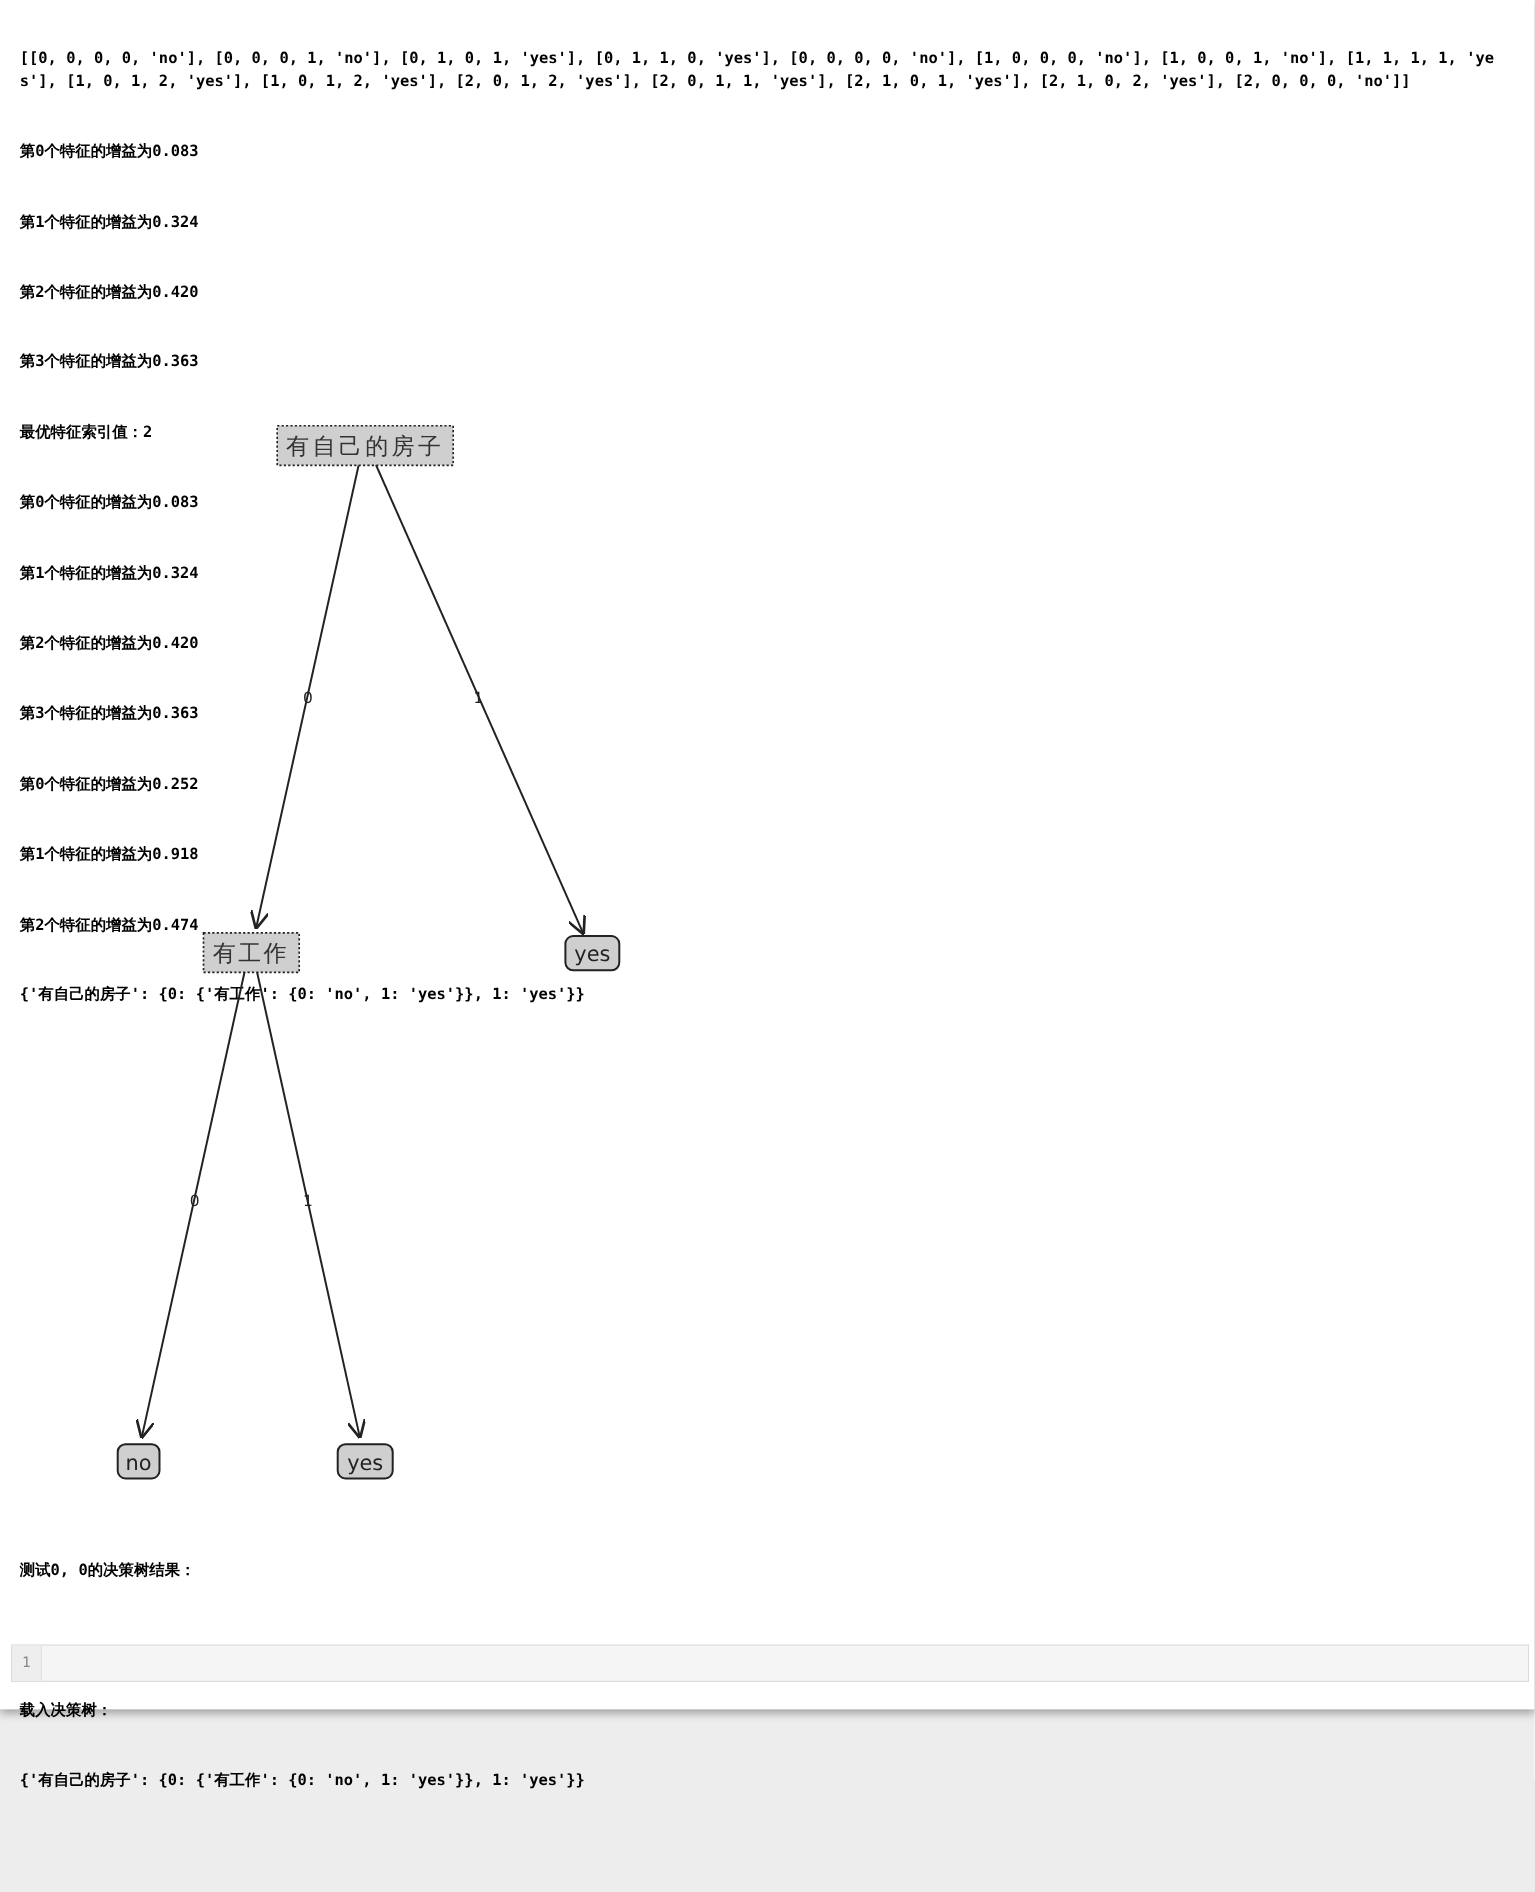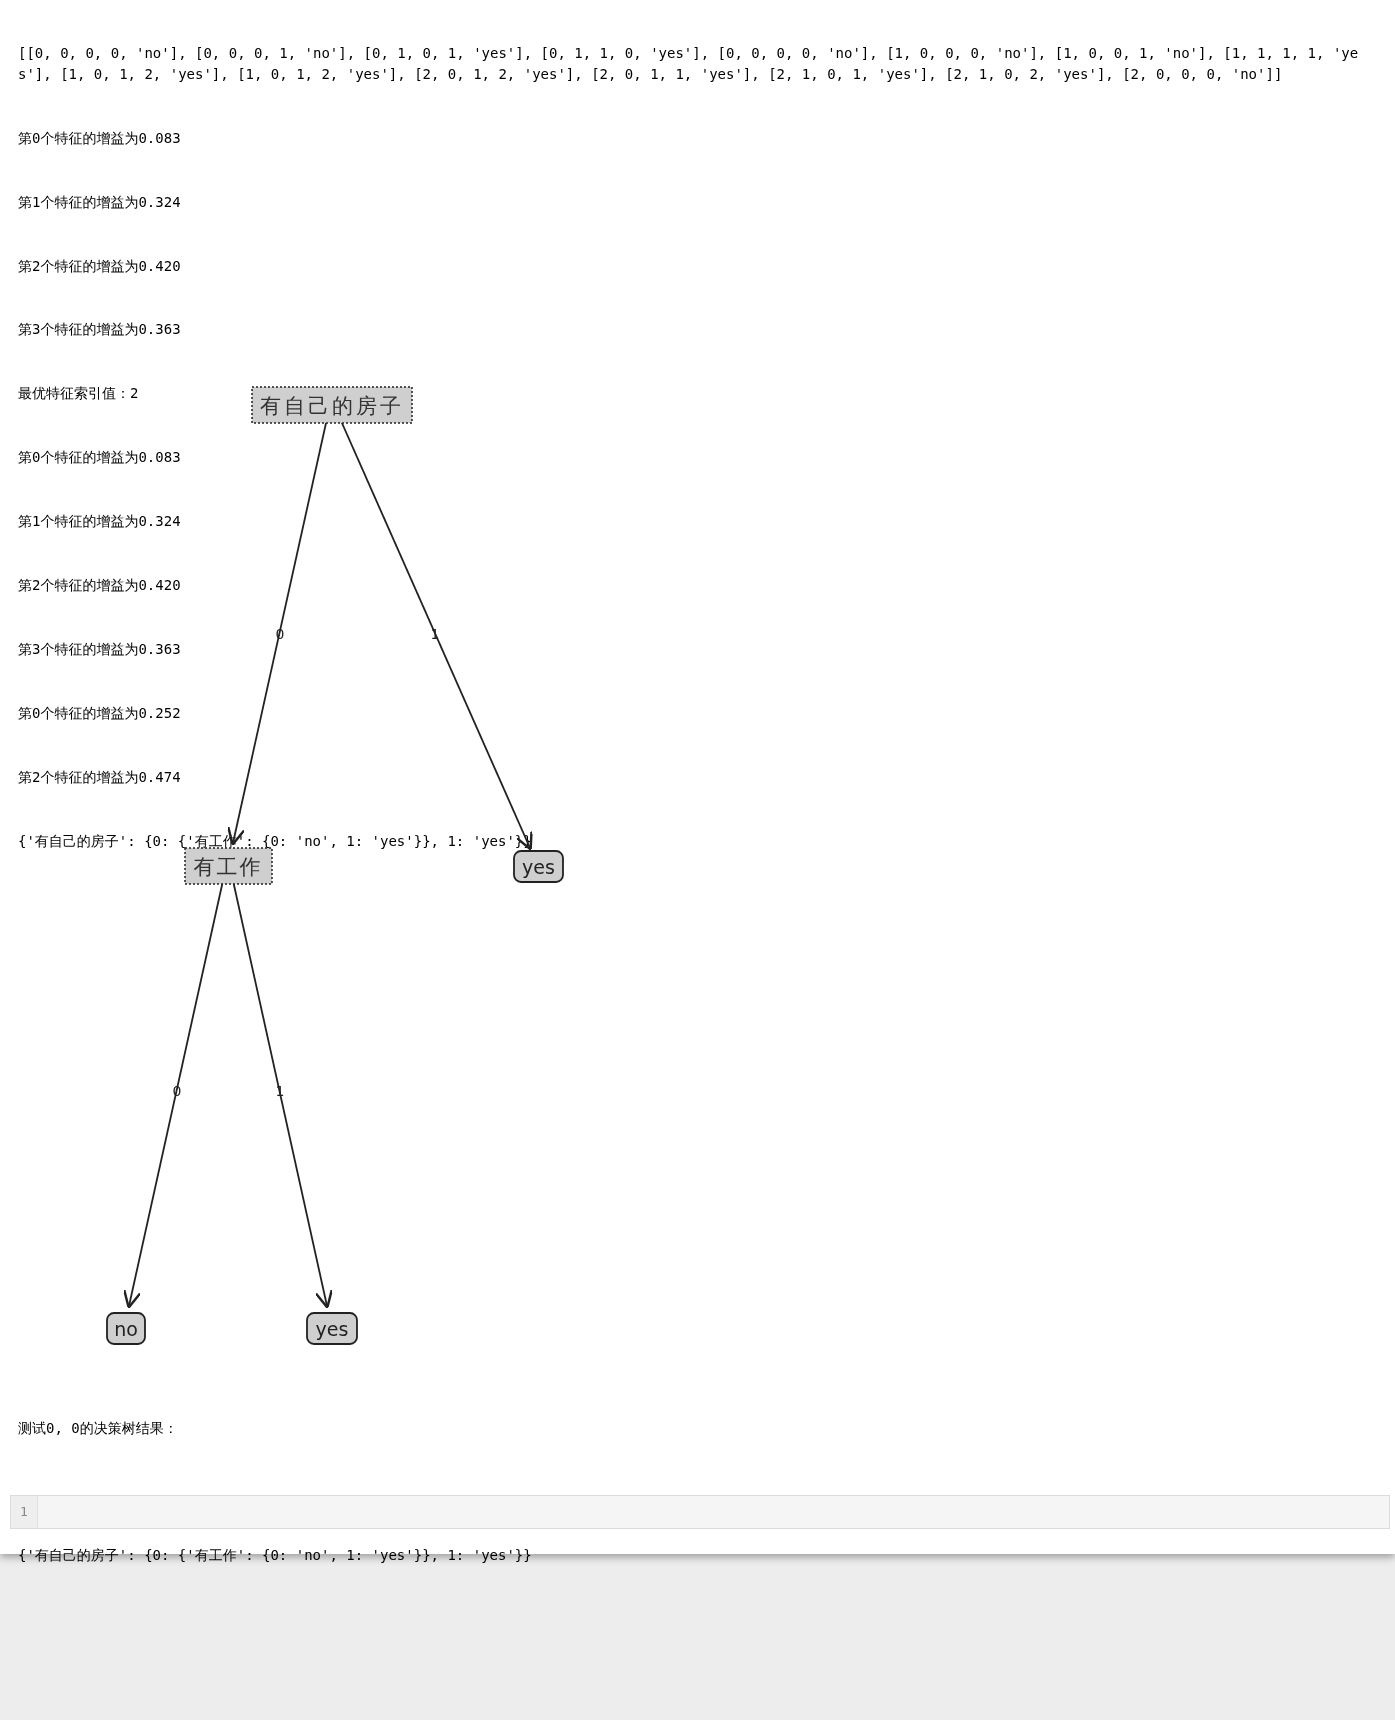--- a/index.html
+++ b/index.html
@@ -9,21 +9,21 @@
     font-family: "DejaVu Sans Mono", "Liberation Mono", monospace;
   }
   .page {
     position: absolute; left: 0; top: 0; width: 1395px; height: 1554px;
     background: #ffffff;
     box-shadow: 0 3px 8px rgba(0,0,0,0.35);
   }
   .output {
     position: absolute; left: 18px; top: 0; width: 1365px;
     font-size: 14px; line-height: 21.3px; color: #000;
-    white-space: pre-wrap; word-break: break-all;
+    white-space: pre-wrap; word-break: break-all; font-weight: bold;
   }
   .line { display: block; min-height: 21.3px; }
   .tree { position: absolute; left: 0; top: 380px; width: 700px; height: 990px; }
   .output2 { top: 1375px; }
   .cell {
     position: absolute; left: 10px; top: 1495px; width: 1380px; height: 34px;
     background: #f5f5f5; border: 1px solid #dcdcdc; box-sizing: border-box;
   }
   .gutter {
     position: absolute; left: 0; top: 0; width: 26px; height: 32px;
@@ -47,20 +47,21 @@
     <span class="line">第0个特征的增益为0.083</span>
     <span class="line">第1个特征的增益为0.324</span>
     <span class="line">第2个特征的增益为0.420</span>
     <span class="line">第3个特征的增益为0.363</span>
     <span class="line">最优特征索引值：2</span>
     <span class="line">第0个特征的增益为0.083</span>
     <span class="line">第1个特征的增益为0.324</span>
     <span class="line">第2个特征的增益为0.420</span>
     <span class="line">第3个特征的增益为0.363</span>
     <span class="line">第0个特征的增益为0.252</span>
+    <span class="line">第1个特征的增益为0.918</span>
     <span class="line">第2个特征的增益为0.474</span>
     <span class="line">{'有自己的房子': {0: {'有工作': {0: 'no', 1: 'yes'}}, 1: 'yes'}}</span>
   </div>
 
   <div class="tree">
     <svg width="700" height="990" viewBox="0 0 700 990" xmlns="http://www.w3.org/2000/svg">
       <defs>
         <marker id="arr" viewBox="0 0 10 10" refX="9" refY="5" markerWidth="9" markerHeight="9" orient="auto">
           <path d="M0,0 L10,5 L0,10" fill="none" stroke="#222" stroke-width="1.5"></path>
         </marker>
@@ -104,20 +105,21 @@
       <g>
         <rect x="307" y="933" width="50" height="31" rx="7" ry="7" fill="#cfcfcf" stroke="#222" stroke-width="1.8"></rect>
         <text x="332" y="956" font-size="19" text-anchor="middle" fill="#222">yes</text>
       </g>
     </svg>
   </div>
 
   <div class="output output2">
     <span class="line">测试0, 0的决策树结果：</span>
     <span class="line"></span>
+    <span class="line">载入决策树：</span>
     <span class="line">{'有自己的房子': {0: {'有工作': {0: 'no', 1: 'yes'}}, 1: 'yes'}}</span>
   </div>
 
   <div class="cell">
     <div class="gutter">1</div>
     <input class="editor" type="text" value="" style="">
   </div>
 </div>
 
 </body></html>

